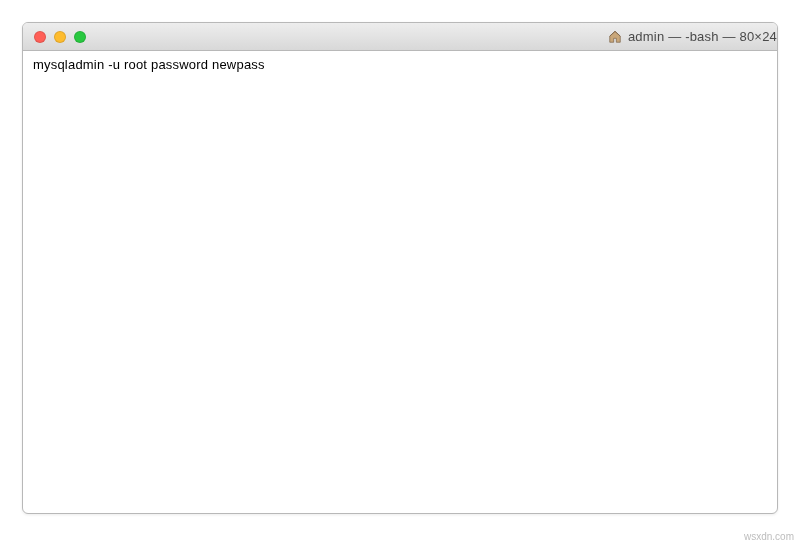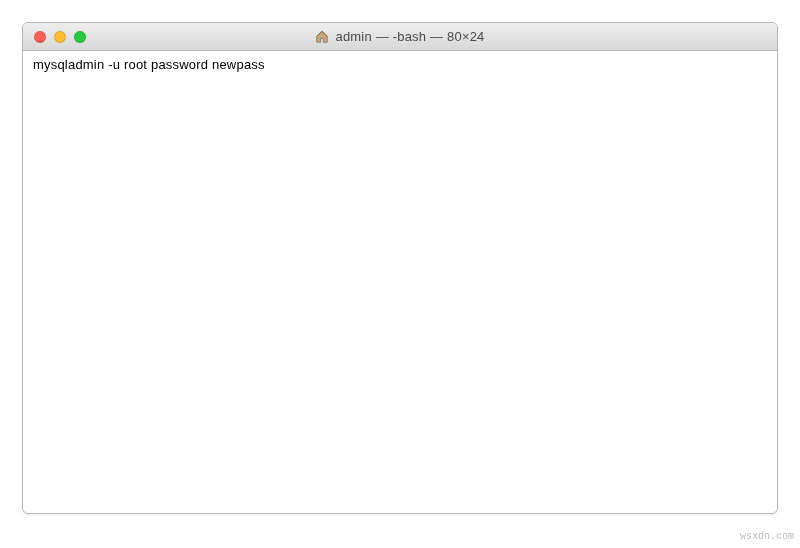--- a/index.html
+++ b/index.html
@@ -59,21 +59,21 @@
       border: 0.5px solid rgba(0,0,0,0.12);
     }
     .title-wrap {
       position: absolute;
       left: 0;
       right: 0;
       top: 0;
       bottom: 0;
       display: flex;
       align-items: center;
-      justify-content: center;
+      justify-content: flex-end;
       pointer-events: none;
       gap: 6px;
     }
     .title-wrap .title-text {
       font-size: 13px;
       color: #4a4a4a;
       letter-spacing: 0.2px;
     }
     .home-icon svg {
       width: 14px;
@@ -90,21 +90,21 @@
       height: calc(100% - 28px);
       overflow: hidden;
       letter-spacing: 0.2px;
     }
     .watermark {
       position: absolute;
       right: 6px;
       bottom: 6px;
       font-size: 10px;
       color: #bdbdbd;
-      font-family: Liberation Mono, monospace;
+      font-family: Liberation Sans, sans-serif;
     }
   </style>
 </head>
 <body>
 
 <div class="window">
   <div class="titlebar">
     <div class="traffic-lights">
       <div class="traffic-light close"></div>
       <div class="traffic-light minimize"></div>

